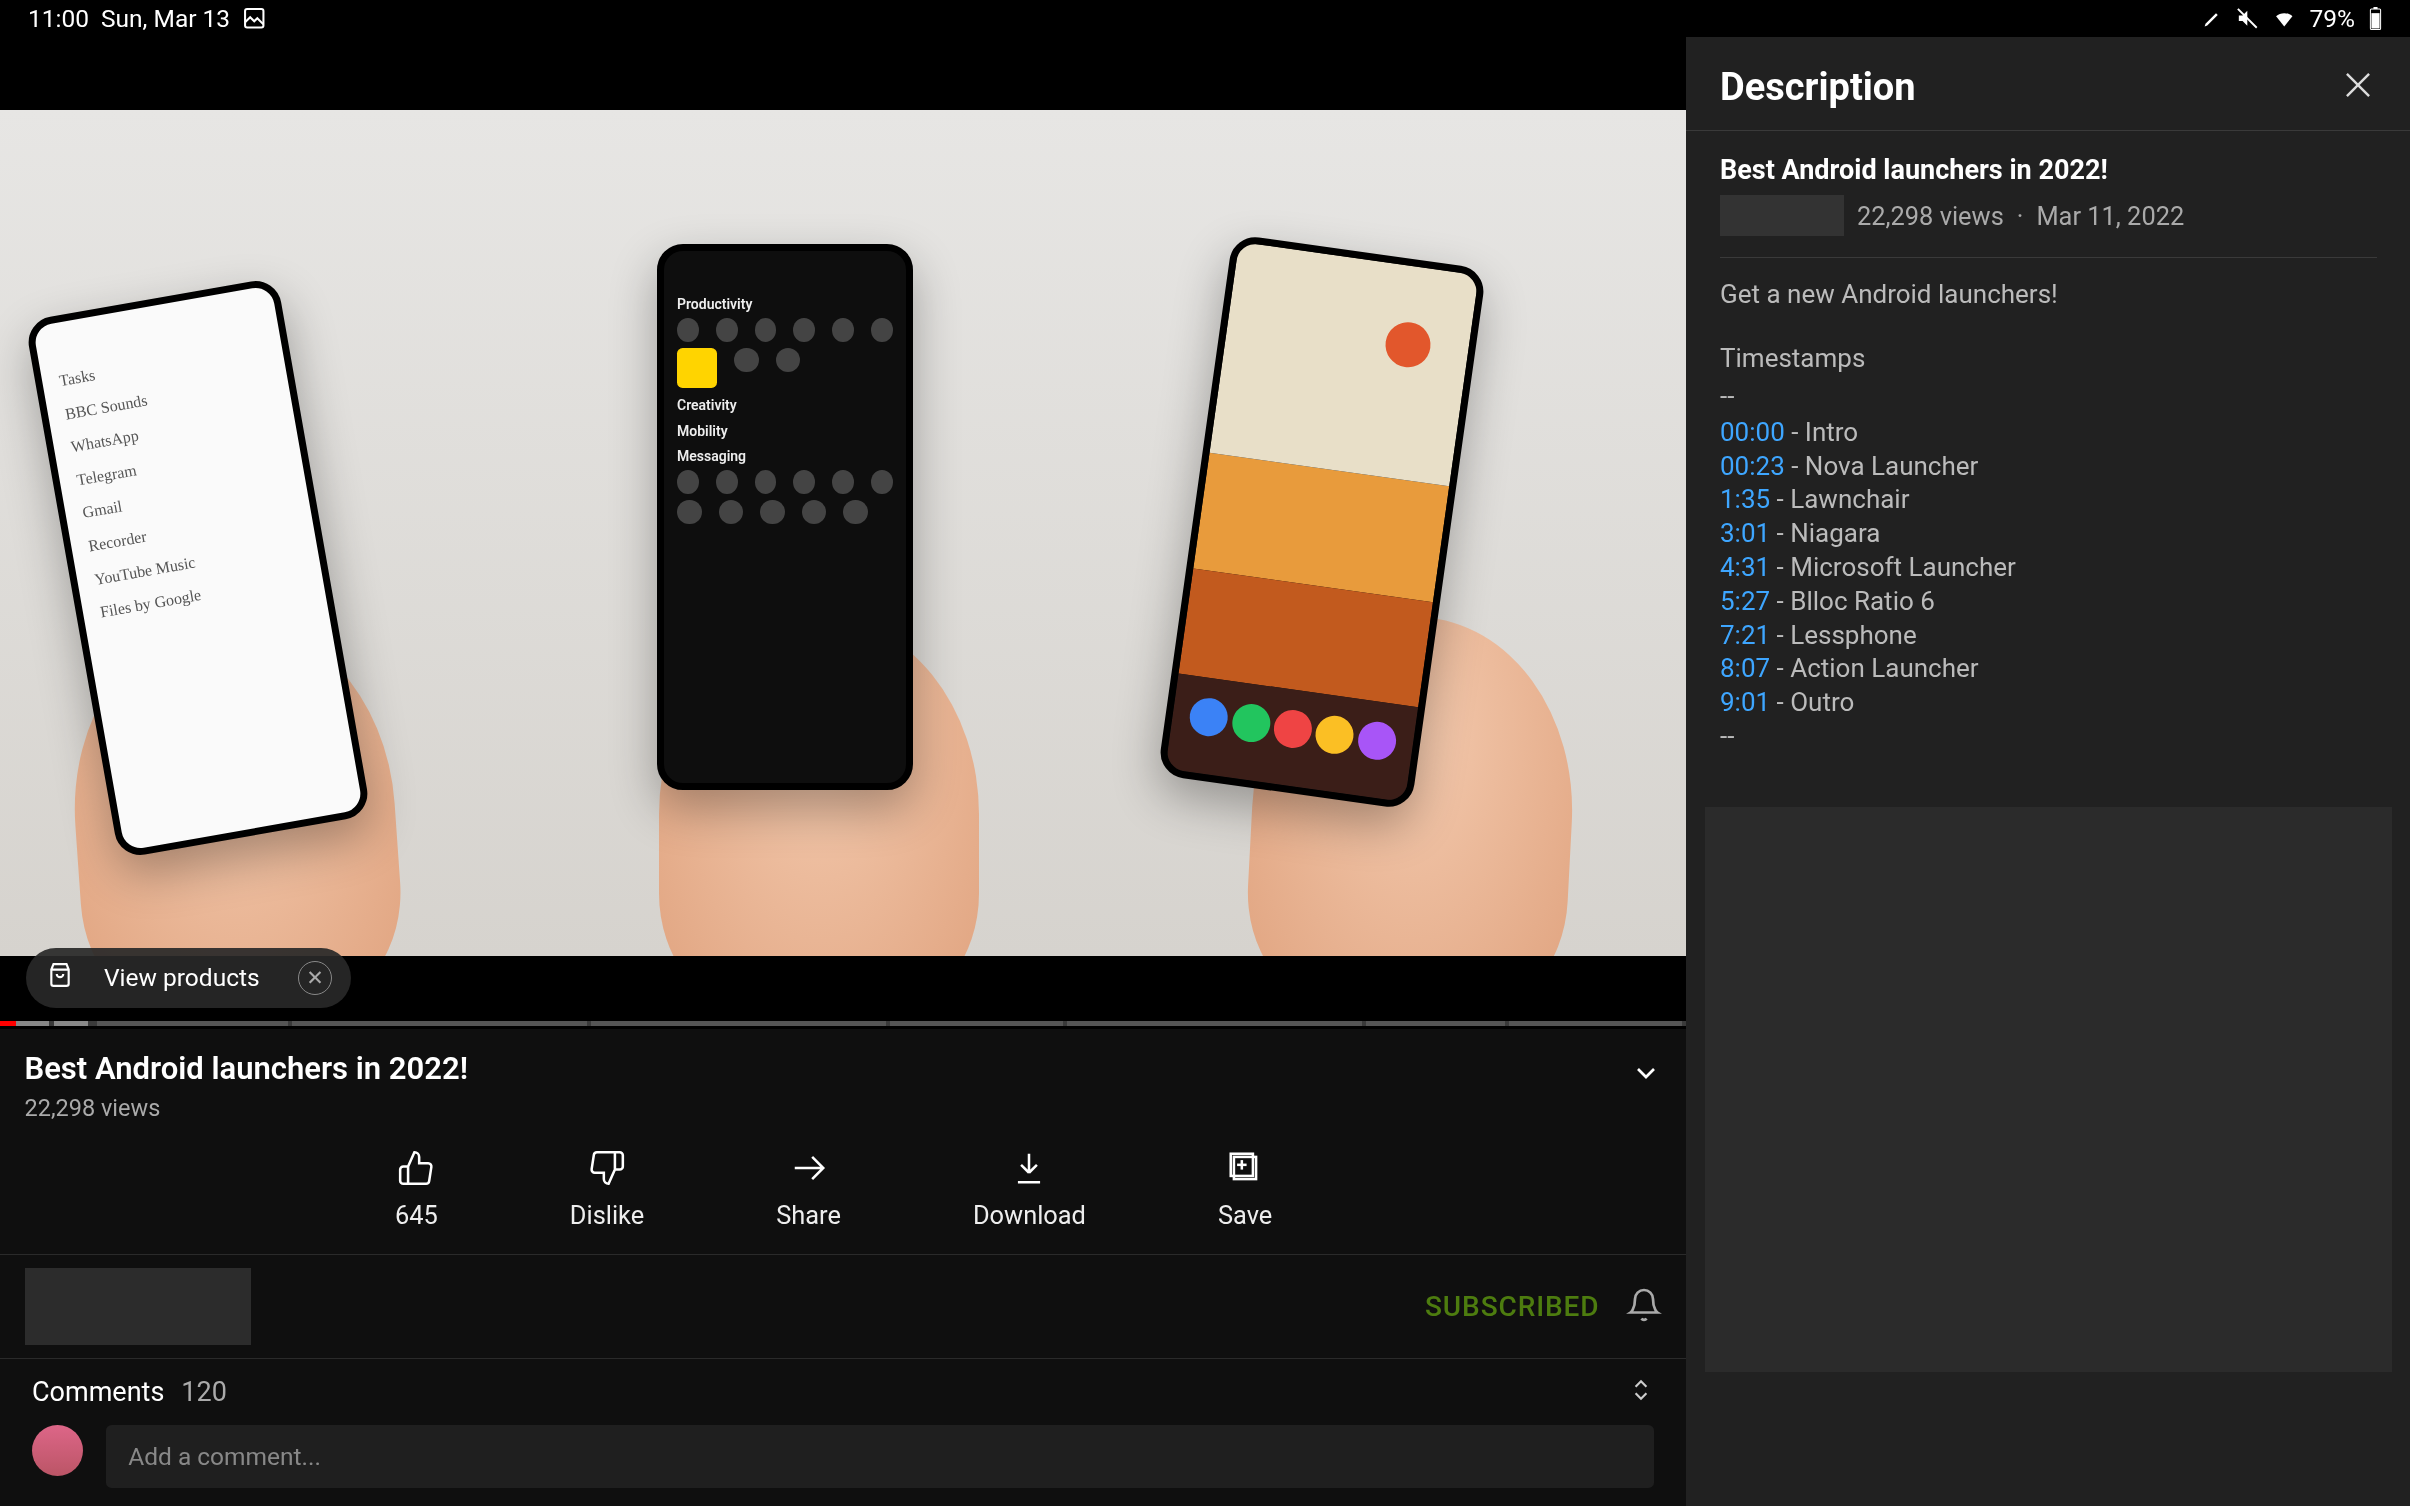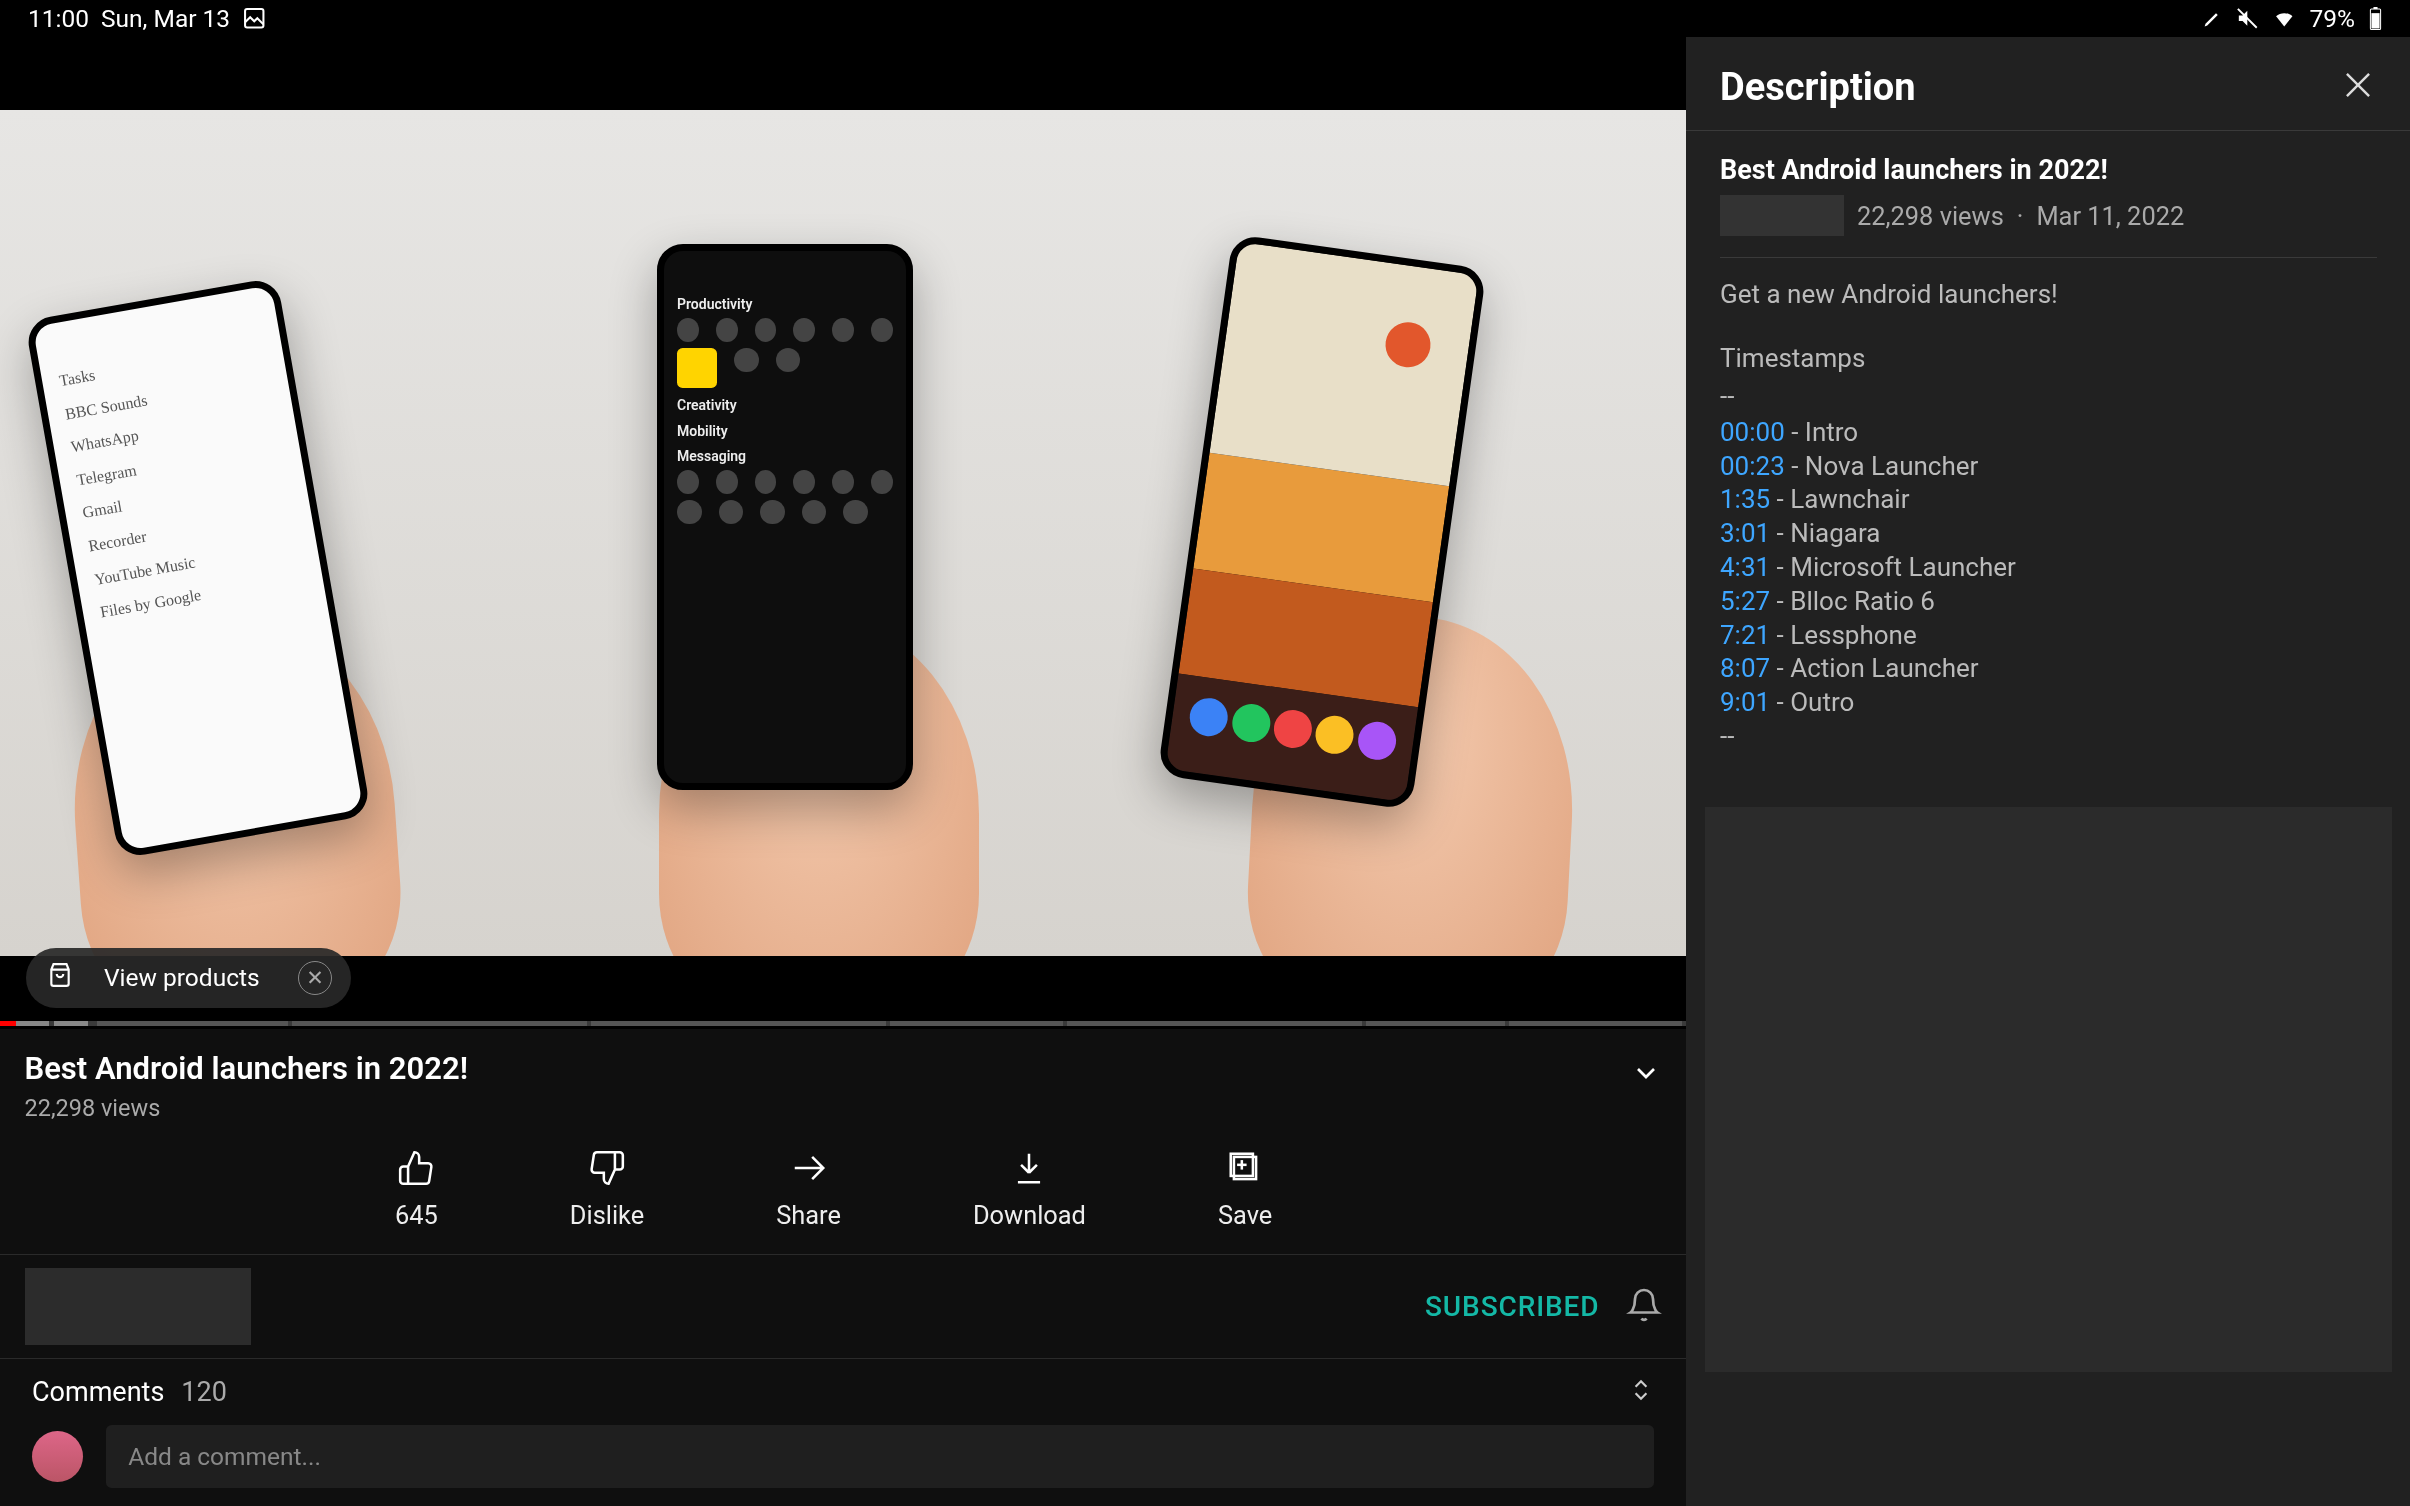--- a/index.html
+++ b/index.html
@@ -72,26 +72,26 @@
 .expand-icn{ margin-top:7.5px;}
 
 .actions{ background:#0f0f0f; display:flex; gap:132px; padding: 17px 0 24.5px 395px; border-bottom:0.9px solid #2a2a2a;}
 .action{ display:flex; flex-direction:column; align-items:center; gap:13px; font-size:25.4px; color:#eee;}
 .action svg{ color:#eee;}
 
 .channel-row{ background:#0f0f0f; display:flex; align-items:center; justify-content:space-between; padding: 13px 24.5px; border-bottom:0.9px solid #2a2a2a;}
 .channel-left{ display:flex; align-items:center; gap:22.6px;}
 .channel-redacted{ width:226px; height:77px; background:#2c2c2c;}
 .channel-right{ display:flex; align-items:center; gap:26px;}
-.subscribed{ font-size:28px; letter-spacing:0.9px; color:#14b8a6; font-weight:500;}
+.subscribed{ font-size:28px; letter-spacing:0.9px; color:#4d7c0f; font-weight:500;}
 
 .comments-row{ background:#0f0f0f; padding: 17px 32px 9.4px; display:flex; justify-content:space-between; align-items:center;}
 .comments-label{ font-size:27px; display:flex; gap:17px;}
 .comments-count{ color:#aaa;}
-.add-comment-row{ background:#0f0f0f; padding: 7.5px 32px 19px; display:flex; align-items:center; gap:22.6px;}
+.add-comment-row{ background:#0f0f0f; padding: 7.5px 32px 19px; display:flex; align-items:flex-start; gap:22.6px;}
 .my-avatar{ width:51px;height:51px;border-radius:50%;background:linear-gradient(#d68,#b56);}
 .comment-input{ flex:1; background:#1f1f1f; border-radius:5.6px; padding:17px 22.6px; color:#888; font-size:24.5px;}
 
 
 .desc-header{ display:flex; align-items:center; justify-content:space-between; padding: 24.5px 34px 21px; border-bottom:0.9px solid #3a3a3a;}
 .desc-title{ font-size:38px; font-weight:700;}
 .desc-body{ padding: 22.6px 34px; font-size:26px; color:#ccc;}
 .desc-video-title{ color:#fff; font-weight:700; font-size:27px; margin-bottom:9.4px;}
 .desc-meta{ display:flex; align-items:center; gap:13px; margin-bottom:21px; padding-bottom:21px; border-bottom:0.9px solid #3a3a3a;}
 .meta-redacted{ width:124px; height:41px; background:#333;}

